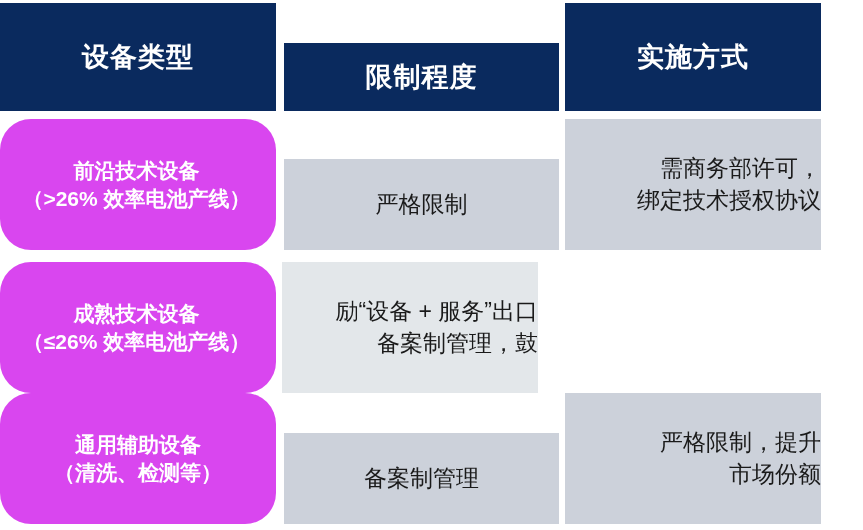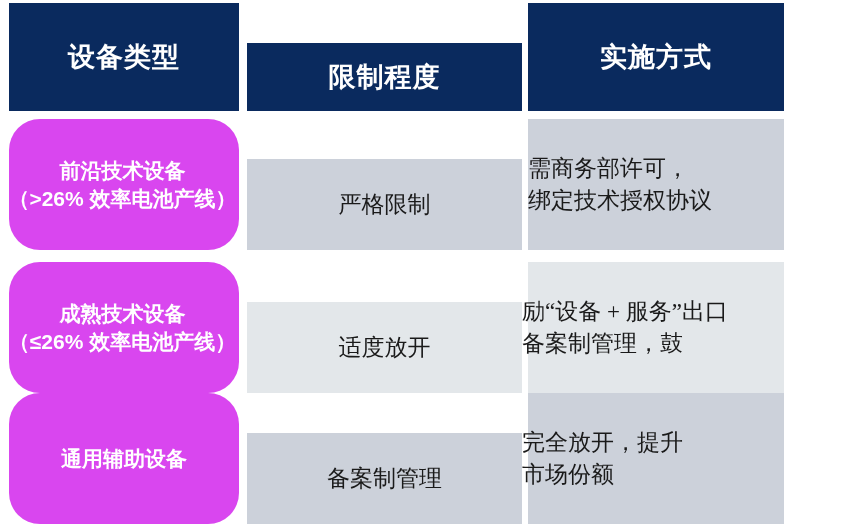--- a/index.html
+++ b/index.html
@@ -22,21 +22,21 @@
   .cell{
     box-sizing:border-box;
     display:flex;
     align-items:center;
     justify-content:center;
     text-align:center;
     overflow:visible;
     position:relative;
   }
   
-  .col-1{width:230px;margin-left:9px;}
+  .col-1{width:276px;margin-left:0;}
   .col-2{width:275px;margin-left:8px;margin-top:40px;}
   .col-3{width:256px;margin-left:6px;}
 
   
   #header-row{top:3px;height:108px;}
   #header-row .cell{
     background:#0a2a5e;
     color:#ffffff;
     font-weight:bold;
     font-size:27px;
@@ -71,22 +71,21 @@
     font-size:23px;
     line-height:1.35;
   }
   .shade-a{background:#ccd1da;}
   .shade-b{background:#e3e7ea;}
 
   .method-inner{
     width:300px;
     margin-left:-6px;
     white-space:nowrap;
-    text-align:left;
-    font-family:Liberation Serif, serif;
+    text-align:right;
   }
   #body-row-0 .method-inner{width:288px;margin-left:0;white-space:normal;}
 
   .line{display:block;}
 </style>
 </head>
 <body>
 
 <div id="table-root">
 
@@ -120,41 +119,39 @@
     </div>
   </div>
 
   <div class="row body-row" id="body-row-1">
     <div class="cell col-1 cat-cell">
       <span class="cat-inner">
         <span class="line">成熟技术设备</span>
         <span class="line">（≤26% 效率电池产线）</span>
       </span>
     </div>
-    <div class="cell col-2 plain-cell shade-b">
-      <span>适度放开</span>
-    </div>
     <div class="cell col-3 plain-cell shade-b">
       <span class="method-inner">
         <span class="line">励“设备 + 服务”出口</span>
         <span class="line">备案制管理，鼓</span>
       </span>
     </div>
   </div>
 
   <div class="row body-row" id="body-row-2">
     <div class="cell col-1 cat-cell">
       <span class="cat-inner">
         <span class="line">通用辅助设备</span>
+        <span class="line">（清洗、检测等）</span>
       </span>
     </div>
     <div class="cell col-2 plain-cell shade-a">
       <span>备案制管理</span>
     </div>
     <div class="cell col-3 plain-cell shade-a">
       <span class="method-inner">
-        <span class="line">完全放开，提升</span>
+        <span class="line">严格限制，提升</span>
         <span class="line">市场份额</span>
       </span>
     </div>
   </div>
 
 </div>
 
 </body></html>

